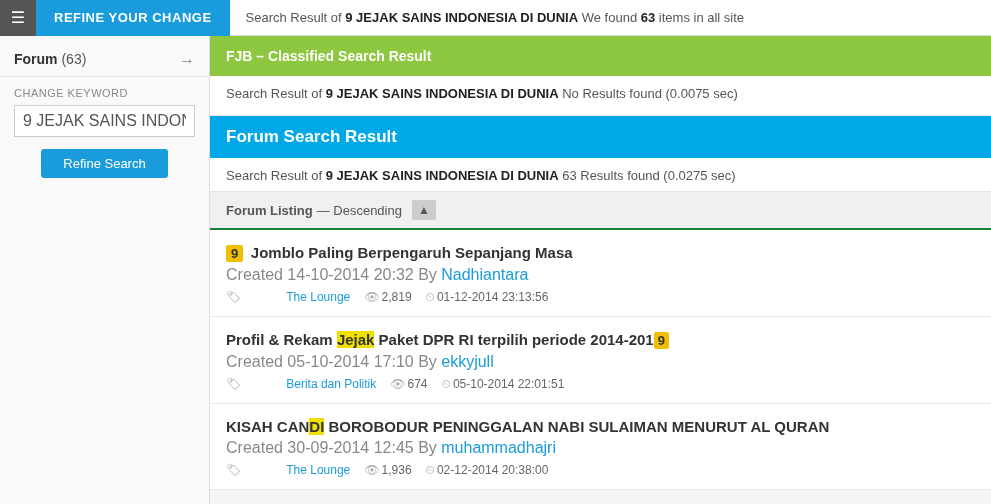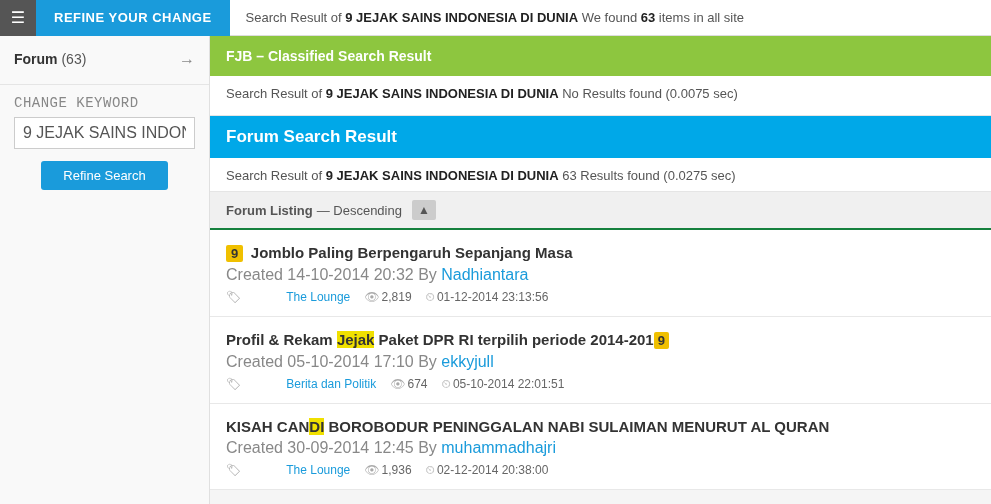--- a/index.html
+++ b/index.html
@@ -57,42 +57,41 @@
       flex-shrink: 0;
       background: #f9f9f9;
       border-right: 1px solid #e0e0e0;
       min-height: 468px;
       padding-bottom: 20px;
     }
     .sidebar-forum-row {
       display: flex;
       align-items: center;
       justify-content: space-between;
-      padding: 14px 14px 16px 14px;
+      padding: 14px 14px 8px 14px;
       border-bottom: 1px solid #e5e5e5;
     }
     .sidebar-forum-label {
       font-size: 14px;
       color: #333;
     }
     .sidebar-forum-label span.count {
       color: #555;
     }
     .sidebar-arrow {
       color: #888;
       font-size: 16px;
       cursor: pointer;
     }
     .sidebar-change-keyword {
       padding: 10px 14px 6px 14px;
-      font-size: 14px;
+      font-size: 11px;
       color: #888;
       letter-spacing: 0.5px;
       text-transform: uppercase;
-      font-family: Liberation Mono, monospace;
     }
     .sidebar-input {
       width: calc(100% - 28px);
       margin: 0 14px;
       padding: 6px 8px;
       border: 1px solid #ccc;
       font-size: 16px;
       color: #555;
       background: #fff;
     }

